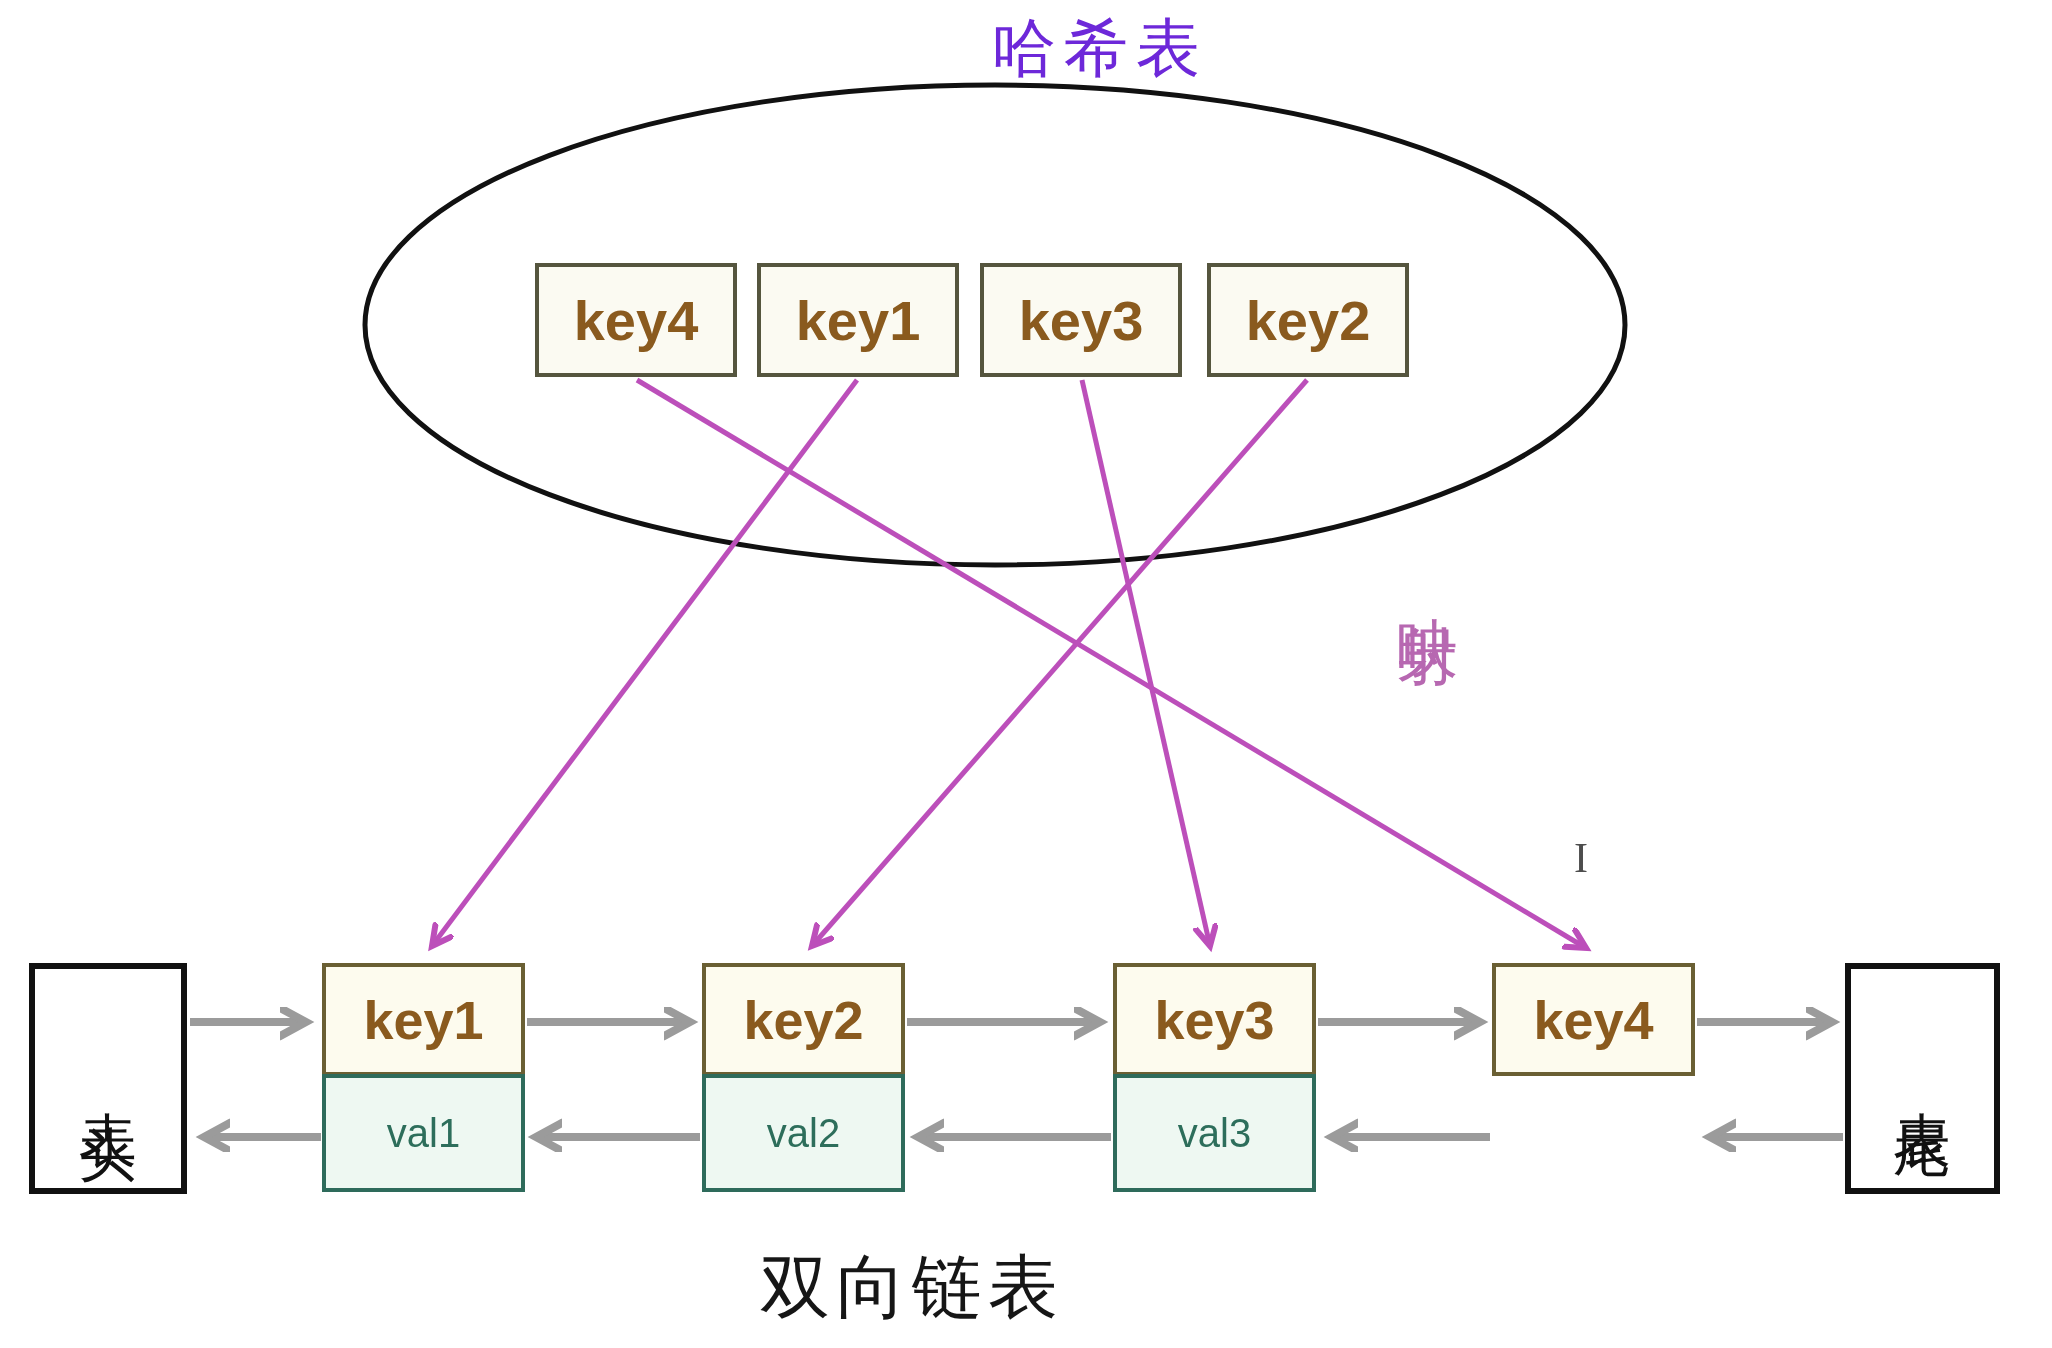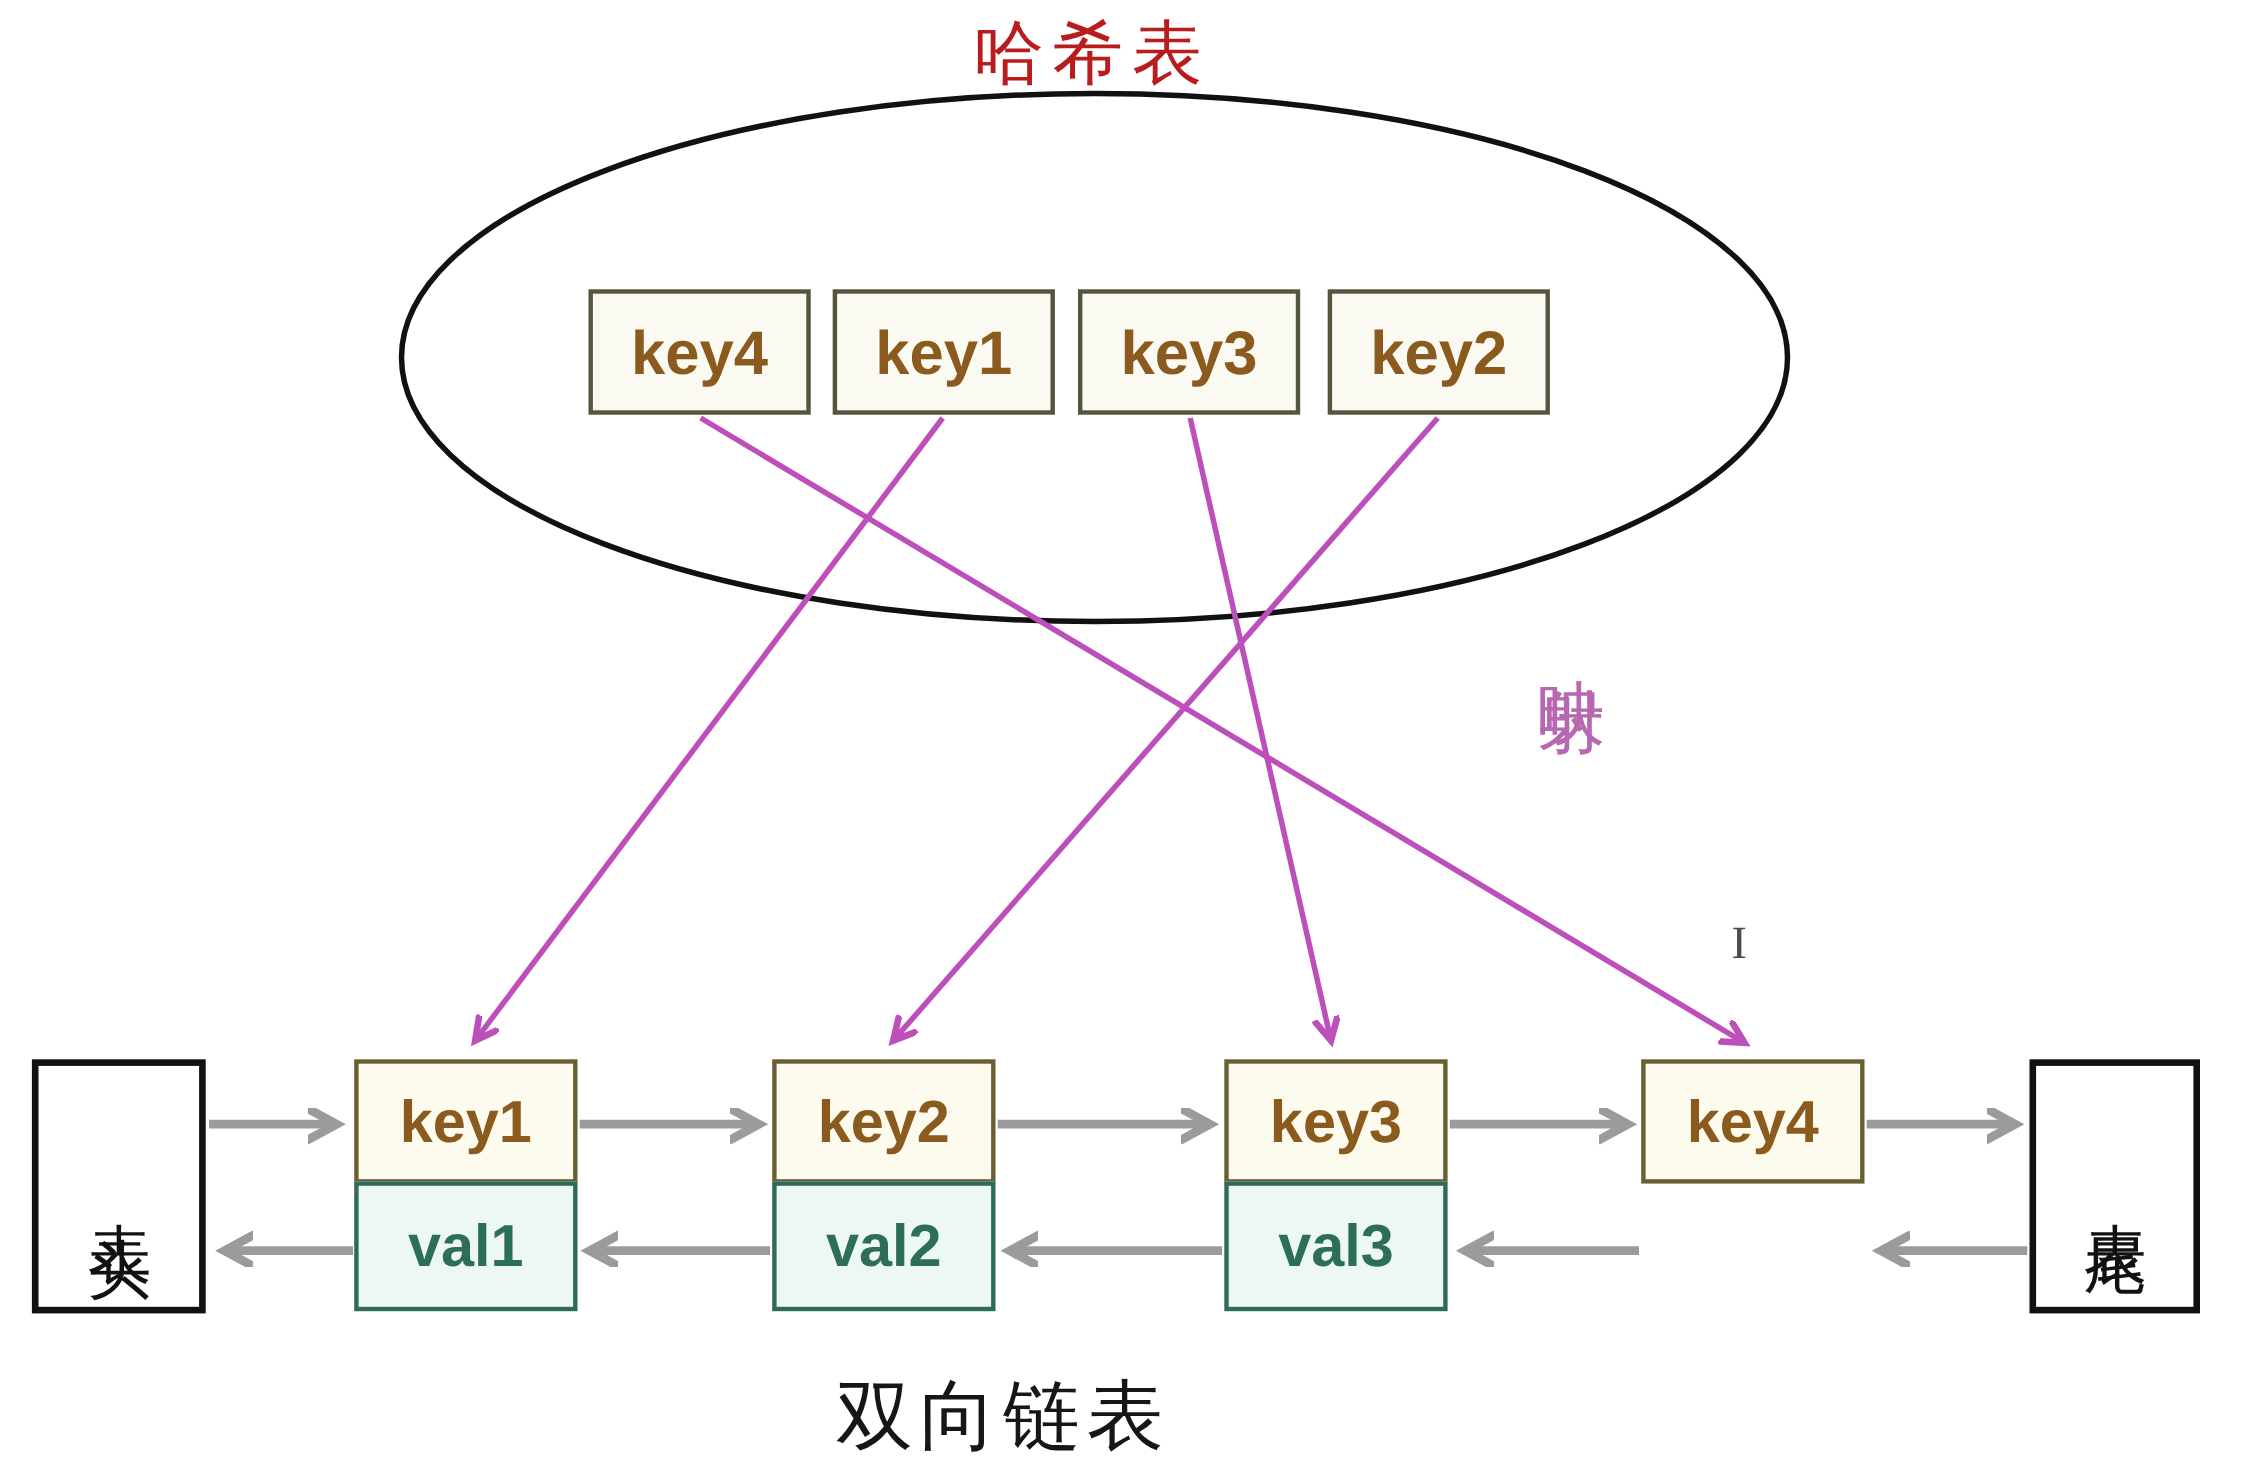--- a/index.html
+++ b/index.html
@@ -3,21 +3,21 @@
 <meta charset="utf-8">
 <style>
   html,body{margin:0;padding:0;background:#ffffff;}
   .canvas{
     position:relative;width:2052px;height:1348px;background:#ffffff;overflow:hidden;
     font-family:"Liberation Sans","DejaVu Sans",sans-serif;
   }
   .overlay{position:absolute;left:0;top:0;width:2052px;height:1348px;z-index:5;pointer-events:none;}
   .title{
     position:absolute;left:778px;top:8px;width:430px;height:80px;
-    font-size:64px;letter-spacing:8px;color:#b91c1c;text-align:center;line-height:80px;z-index:2;
+    font-size:64px;letter-spacing:8px;color:#6d28d9;text-align:right;line-height:80px;z-index:2;
   }
   .hash-key{
     position:absolute;top:263px;height:114px;width:202px;
     background:#fbfaf2;border:4px solid #55553e;box-sizing:border-box;
     display:flex;align-items:center;justify-content:center;
     font-size:56px;font-weight:bold;color:#8a5a1e;z-index:2;
   }
   .hk-1{left:535px;} .hk-2{left:757px;} .hk-3{left:980px;} .hk-4{left:1207px;}
   .mapping-label{
     position:absolute;left:1388px;top:568px;width:78px;height:150px;
@@ -38,21 +38,21 @@
   .node{position:absolute;top:963px;width:203px;z-index:2;}
   .nd-1{left:322px;} .nd-2{left:702px;} .nd-3{left:1113px;} .nd-4{left:1492px;}
   .node .key-cell{
     height:113px;box-sizing:border-box;background:#fdfbee;border:4px solid #6a5f33;
     display:flex;align-items:center;justify-content:center;
     font-size:54px;font-weight:bold;color:#8a5a1e;
   }
   .node .val-cell{
     height:118px;box-sizing:border-box;margin-top:-2px;background:#eef8f2;border:4px solid #2e6b5b;
     display:flex;align-items:center;justify-content:center;
-    font-size:54px;font-weight:bold;color:#2d6e5b;text-align:right;
+    font-size:40px;font-weight:normal;color:#2d6e5b;text-align:right;
   }
   .bottom-label{
     position:absolute;left:760px;top:1242px;width:500px;height:90px;
     font-size:70px;letter-spacing:6px;color:#161616;text-align:left;line-height:90px;z-index:2;
   }
   .ibeam-cursor{
     position:absolute;left:1566px;top:836px;width:30px;height:44px;z-index:10;
     font-family:"Liberation Serif","DejaVu Serif",serif;font-size:42px;line-height:44px;
     color:#4d4d4d;text-align:center;pointer-events:none;
   }

